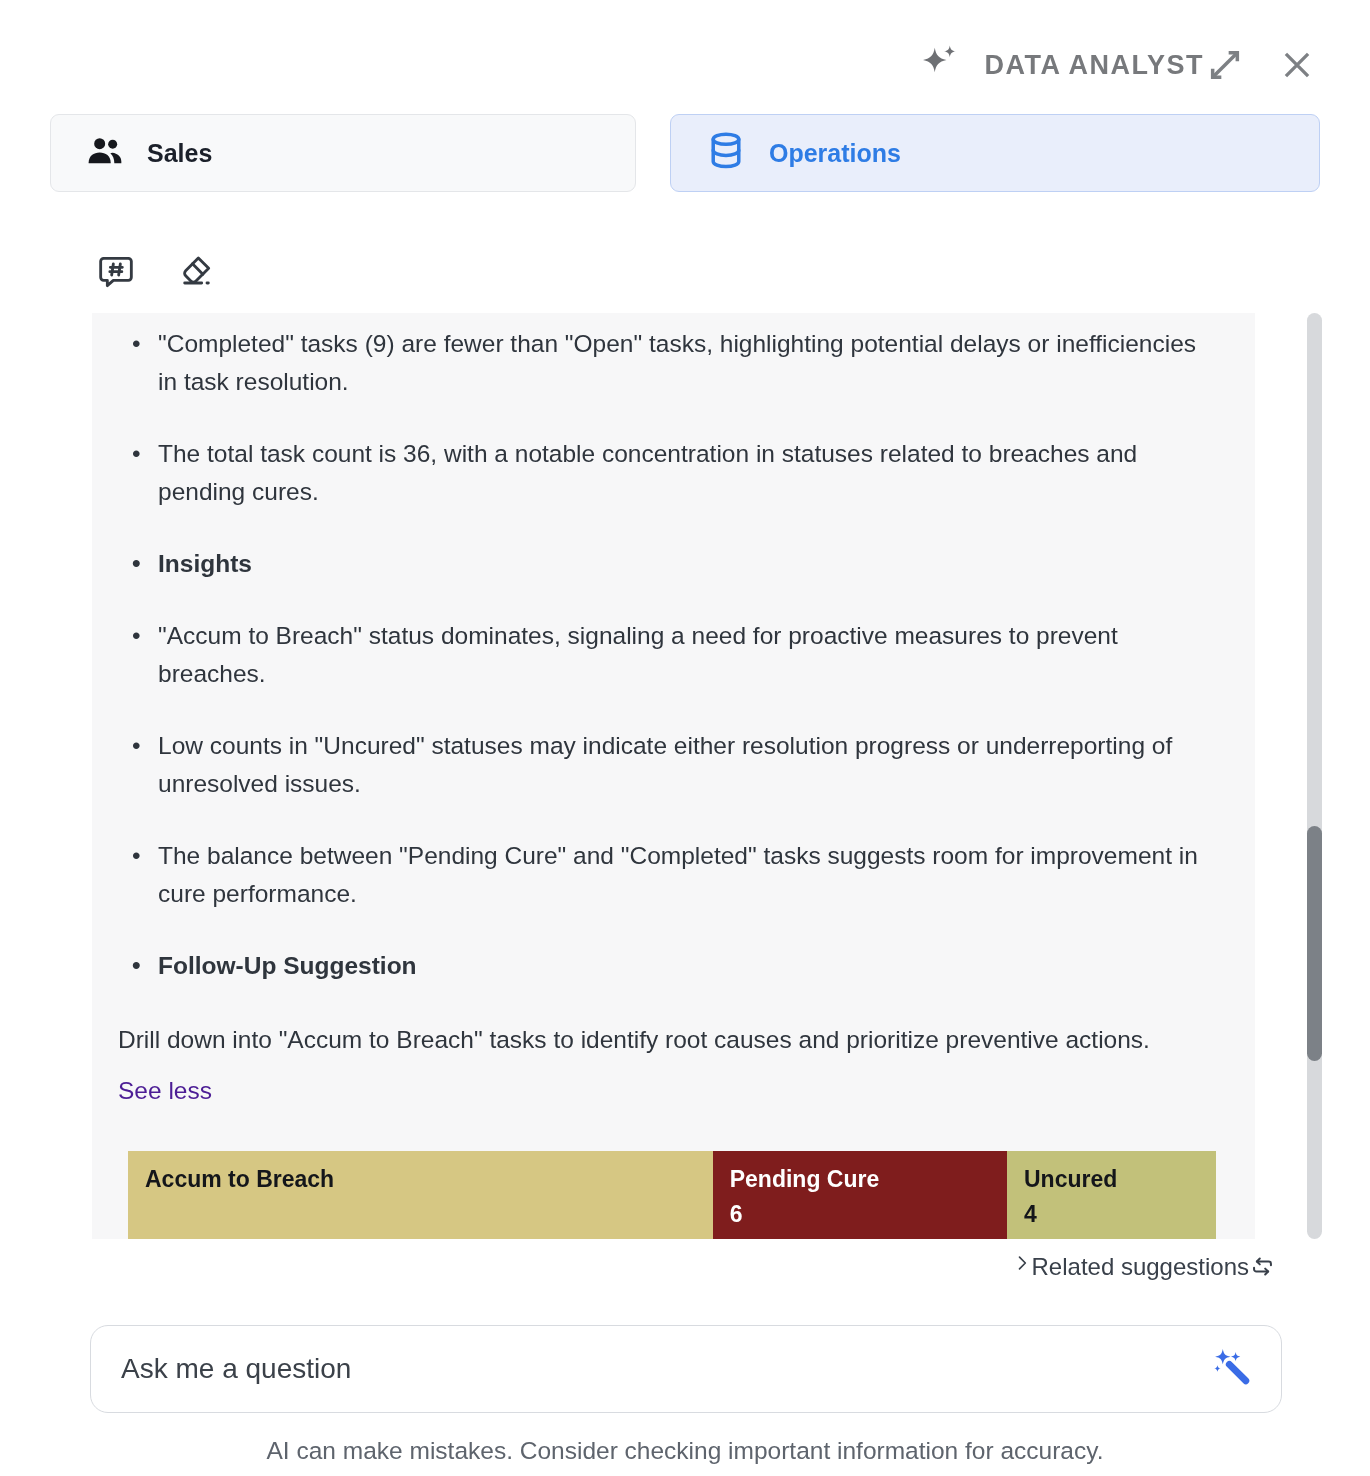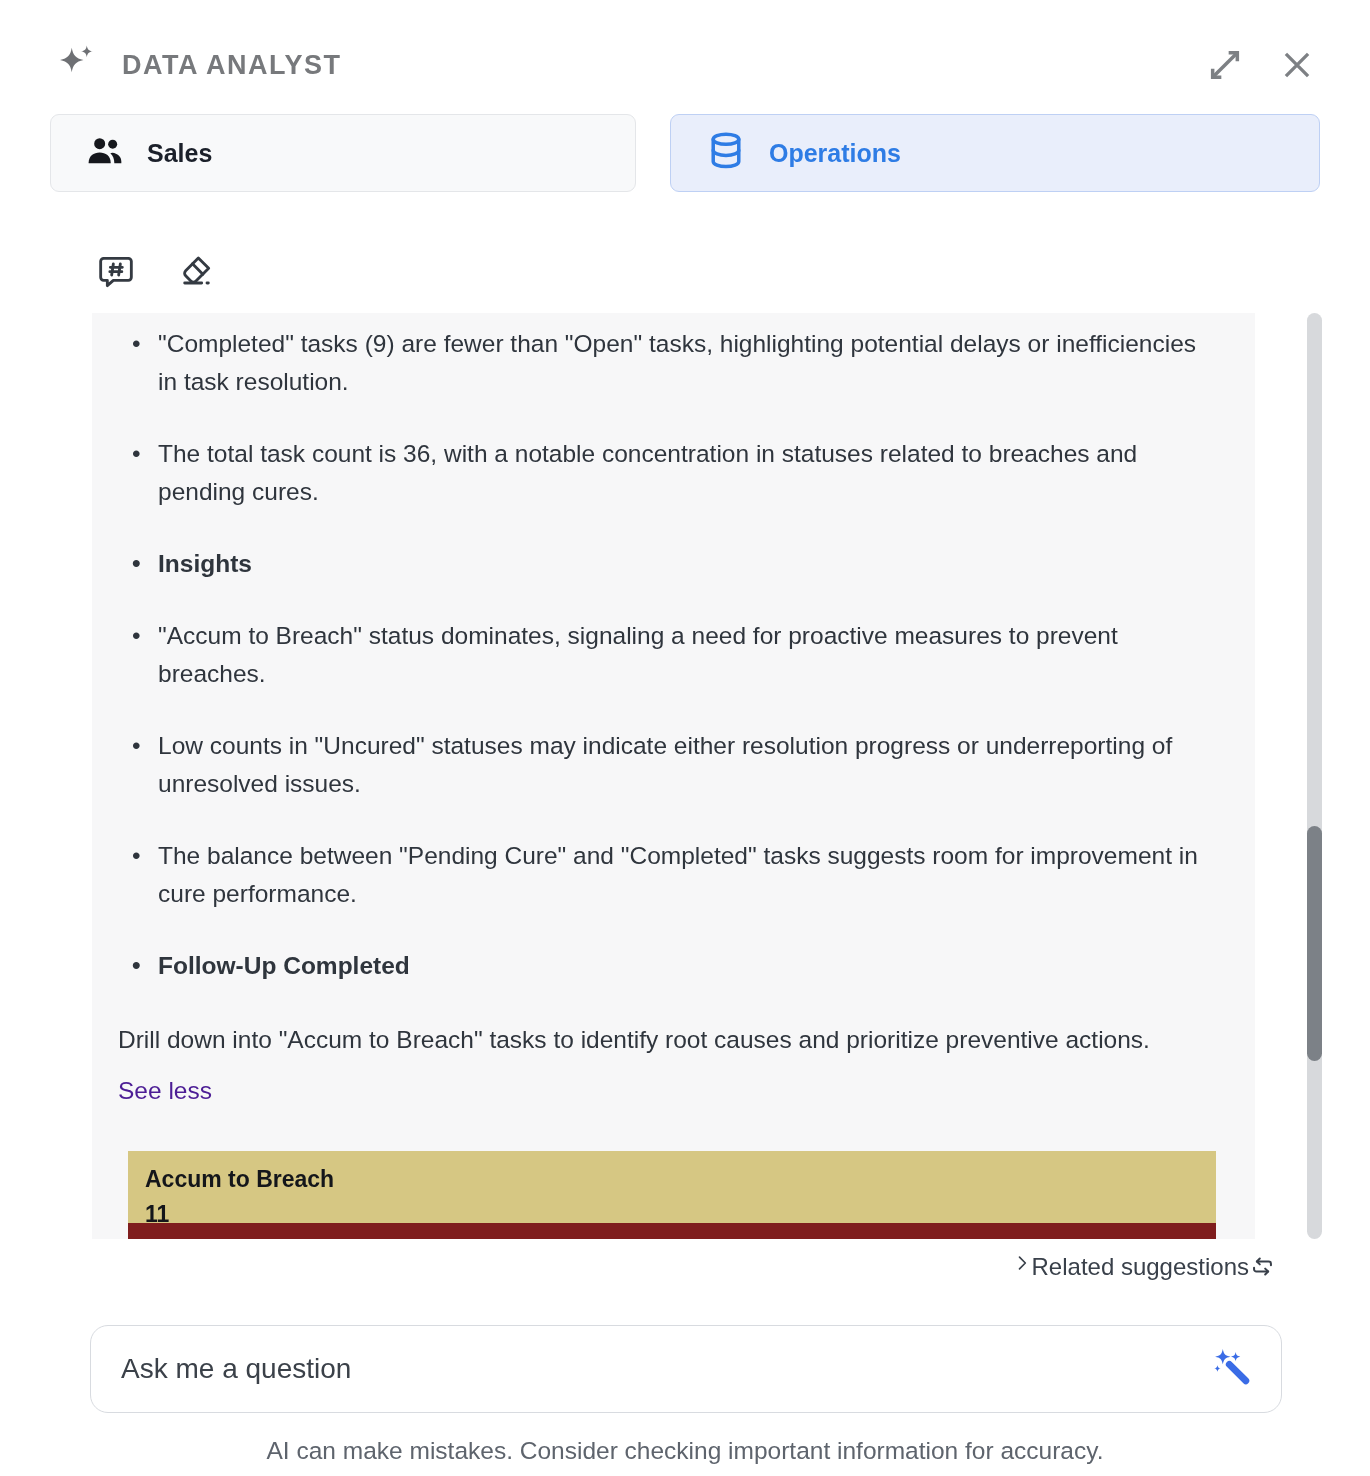--- a/index.html
+++ b/index.html
@@ -1,21 +1,21 @@
 <!DOCTYPE html>
 <html><head>
 <meta charset="utf-8">
 <style>
   * { margin: 0; padding: 0; box-sizing: border-box; }
   html, body { width: 1370px; height: 1476px; overflow: hidden; background: #ffffff;
     font-family: "Liberation Sans", sans-serif; color: #2f353d; }
 
   
-  .app-header { display: flex; align-items: center; justify-content: space-between;
-    padding: 38px 52px 0 56px; height: 92px; }
+  .app-header { display: flex; align-items: center; justify-content: flex-end;
+    padding: 38px 52px 0 56px; height: 92px; margin-left: 40px; }
   .app-header .left { display: flex; align-items: center; gap: 24px; }
   .app-title { font-size: 27px; font-weight: bold; letter-spacing: 1.5px; color: #77797c; }
   .app-header .right { display: flex; align-items: center; gap: 30px; }
   .hdr-icon-btn { width: 42px; height: 42px; display: flex; align-items: center; justify-content: center; cursor: pointer; }
 
   
   .tabs { display: flex; gap: 34px; margin: 22px 50px 0 50px; }
   .tab { height: 78px; border-radius: 9px; display: flex; align-items: center; gap: 22px;
     padding: 0 34px; cursor: pointer; }
   .tab-sales { flex: 0 0 586px; background: #f8f9fa; border: 1px solid #e4e6e9; }
@@ -42,21 +42,21 @@
   ul.bullets li { position: relative; padding-left: 40px; margin-bottom: 34px;
     font-size: 24.5px; line-height: 38px; color: #2f353d; }
   ul.bullets li::before { content: "•"; position: absolute; left: 14px; top: 0;
     font-size: 24.5px; color: #2f353d; }
   ul.bullets li.bold-item { font-weight: bold; }
 
   .plain-paragraph { font-size: 24.5px; line-height: 38px; color: #2f353d; margin-top: 36px; }
   .see-less { display: inline-block; margin-top: 18px; font-size: 24.5px; color: #4c1d95; cursor: pointer; }
 
   
-  .treemap { display: flex; margin: 46px 0 0 10px; width: 1088px; height: 160px; flex-direction: column; }
+  .treemap { display: flex; margin: 46px 0 0 10px; width: 1088px; height: 160px; }
   .tm-cell { flex: 1 1 0; padding: 13px 17px; overflow: hidden; }
   .tm-label { font-size: 23px; font-weight: bold; line-height: 30px; }
   .tm-value { font-size: 23px; font-weight: bold; margin-top: 7px; }
 
   
   .scrollbar-track { position: absolute; left: 1307px; top: 0; width: 15px; height: 926px;
     background: #d7d9dc; border-radius: 8px; }
   .scrollbar-thumb { position: absolute; left: 0; top: 513px; width: 15px; height: 235px;
     background: #7c8187; border-radius: 8px; }
 
@@ -148,29 +148,28 @@
 
 <div class="scroll-wrap">
   <div class="panel">
     <ul class="bullets">
       <li>"Completed" tasks (9) are fewer than "Open" tasks, highlighting potential delays or inefficiencies in task resolution.</li>
       <li>The total task count is 36, with a notable concentration in statuses related to breaches and pending cures.</li>
       <li class="bold-item">Insights</li>
       <li>"Accum to Breach" status dominates, signaling a need for proactive measures to prevent breaches.</li>
       <li>Low counts in "Uncured" statuses may indicate either resolution progress or underreporting of unresolved issues.</li>
       <li>The balance between "Pending Cure" and "Completed" tasks suggests room for improvement in cure performance.</li>
-      <li class="bold-item">Follow-Up Completed</li>
+      <li class="bold-item">Follow-Up Suggestion</li>
     </ul>
     <div class="plain-paragraph">Drill down into "Accum to Breach" tasks to identify root causes and prioritize preventive actions.</div>
     <a class="see-less">See less</a>
 
     <div class="treemap">
       <div class="tm-cell" style="flex-grow: 601; background: rgb(214, 199, 131); color: rgb(20, 22, 26);">
         <div class="tm-label">Accum to Breach</div>
-        <div class="tm-value">11</div>
       </div>
       <div class="tm-cell" style="flex-grow: 284; background: #7f1d1d; color: rgb(255, 255, 255);">
         <div class="tm-label">Pending Cure</div>
         <div class="tm-value">6</div>
       </div>
       <div class="tm-cell" style="flex-grow: 191; background: rgb(194, 193, 122); color: rgb(20, 22, 26);">
         <div class="tm-label">Uncured</div>
         <div class="tm-value">4</div>
       </div>
     </div>

